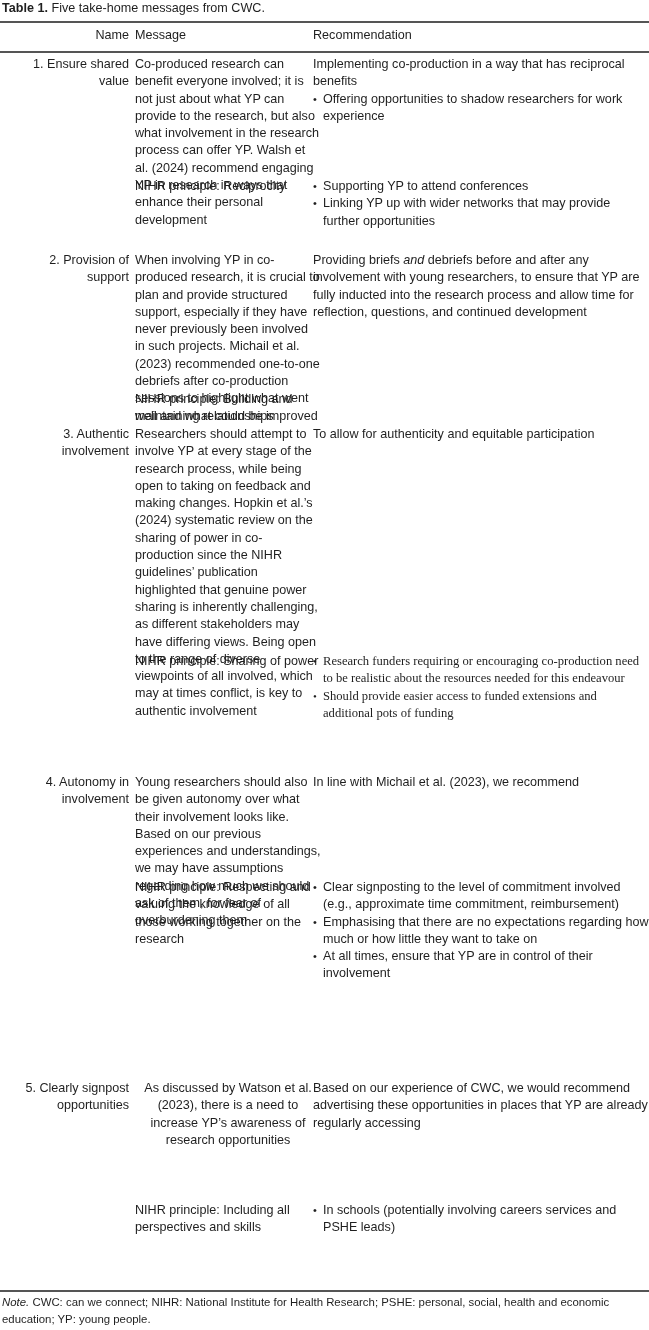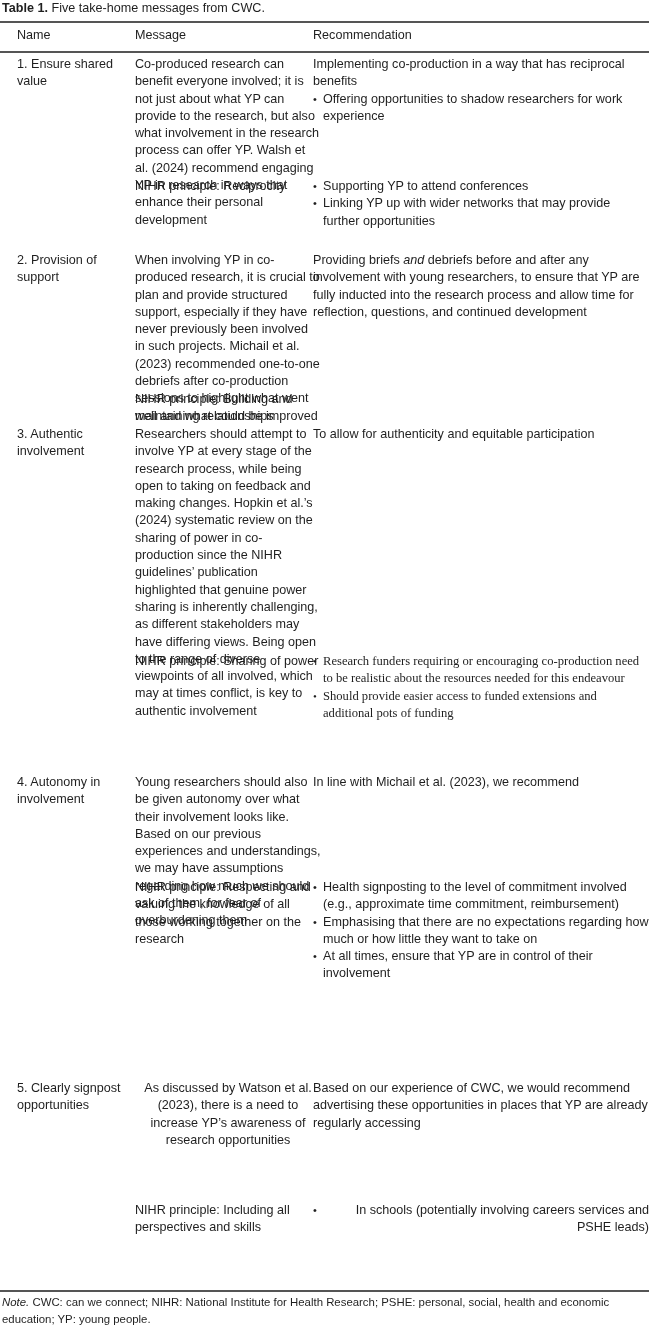--- a/index.html
+++ b/index.html
@@ -11,21 +11,21 @@
       line-height: 17.3px;
       position: relative;
     }
     .caption { position: absolute; left: 2px; top: 0px; font-size: 12.6px; line-height: 17px; text-align: right; }
     .caption b { font-weight: bold; }
     .rule { position: absolute; left: 0; width: 649px; background: #555; }
     .rule.top { top: 21px; height: 1.5px; }
     .rule.head { top: 51px; height: 1.5px; }
     .rule.bottom { top: 1290px; height: 1.5px; }
     .hdr { position: absolute; top: 27px; }
-    .c1 { left: 17px; width: 118px; }
+    .c1 { left: 11px; width: 118px; text-align: right; }
     .c2 { left: 135px; width: 186px; }
     .c3 { left: 313px; width: 336px; }
     .cell { position: absolute; }
     .p { margin: 0; }
     ul.bul { list-style: none; margin: 0; padding: 0; }
     ul.bul li { position: relative; padding-left: 10px; }
     ul.bul li::before { content: "\2022"; position: absolute; left: 0; top: 0; font-size: 11px; }
     .note { position: absolute; left: 2px; top: 1294px; width: 645px; font-size: 11.4px; line-height: 17px; }
     .note i { font-style: italic; }
     em { font-style: italic; }
@@ -90,35 +90,35 @@
 
 <div>
   <div class="cell c1" style="top:774px;">4. Autonomy in involvement</div>
   <div class="cell c2" style="top:774px;">Young researchers should also be given autonomy over what their involvement looks like. Based on our previous experiences and understandings, we may have assumptions regarding how much we should ask of them, for fear of overburdening them</div>
   <div class="cell c2" style="top:879px;">NIHR principle: Respecting and valuing the knowledge of all those working together on the research</div>
   <div class="cell c3" style="top:774px;">
     <p class="p">In line with Michail et al. (2023), we recommend</p>
   </div>
   <div class="cell c3" style="top:879px;">
     <ul class="bul">
-      <li>Health signposting to the level of commitment involved (e.g., approximate time commitment, reimbursement)</li>
+      <li>Clear signposting to the level of commitment involved (e.g., approximate time commitment, reimbursement)</li>
       <li>Emphasising that there are no expectations regarding how much or how little they want to take on</li>
       <li>At all times, ensure that YP are in control of their involvement</li>
     </ul>
   </div>
 </div>
 
 <div>
   <div class="cell c1" style="top:1080px;">5. Clearly signpost opportunities</div>
   <div class="cell c2" style="top:1080px;text-align:center;">As discussed by Watson et al. (2023), there is a need to increase YP’s awareness of research opportunities</div>
   <div class="cell c2" style="top:1202px;">NIHR principle: Including all perspectives and skills</div>
   <div class="cell c3" style="top:1080px;">
     <p class="p">Based on our experience of CWC, we would recommend advertising these opportunities in places that YP are already regularly accessing</p>
   </div>
-  <div class="cell c3" style="top:1202px;text-align:right;">
+  <div class="cell c3" style="top:1202px;">
     <ul class="bul">
       <li>In schools (potentially involving careers services and PSHE leads)</li>
     </ul>
   </div>
 </div>
 
 <div class="rule bottom"></div>
 
 <div class="note">
   <i>Note.</i><span> CWC: can we connect; NIHR: National Institute for Health Research; PSHE: personal, social, health and economic education; YP: young people.</span>

